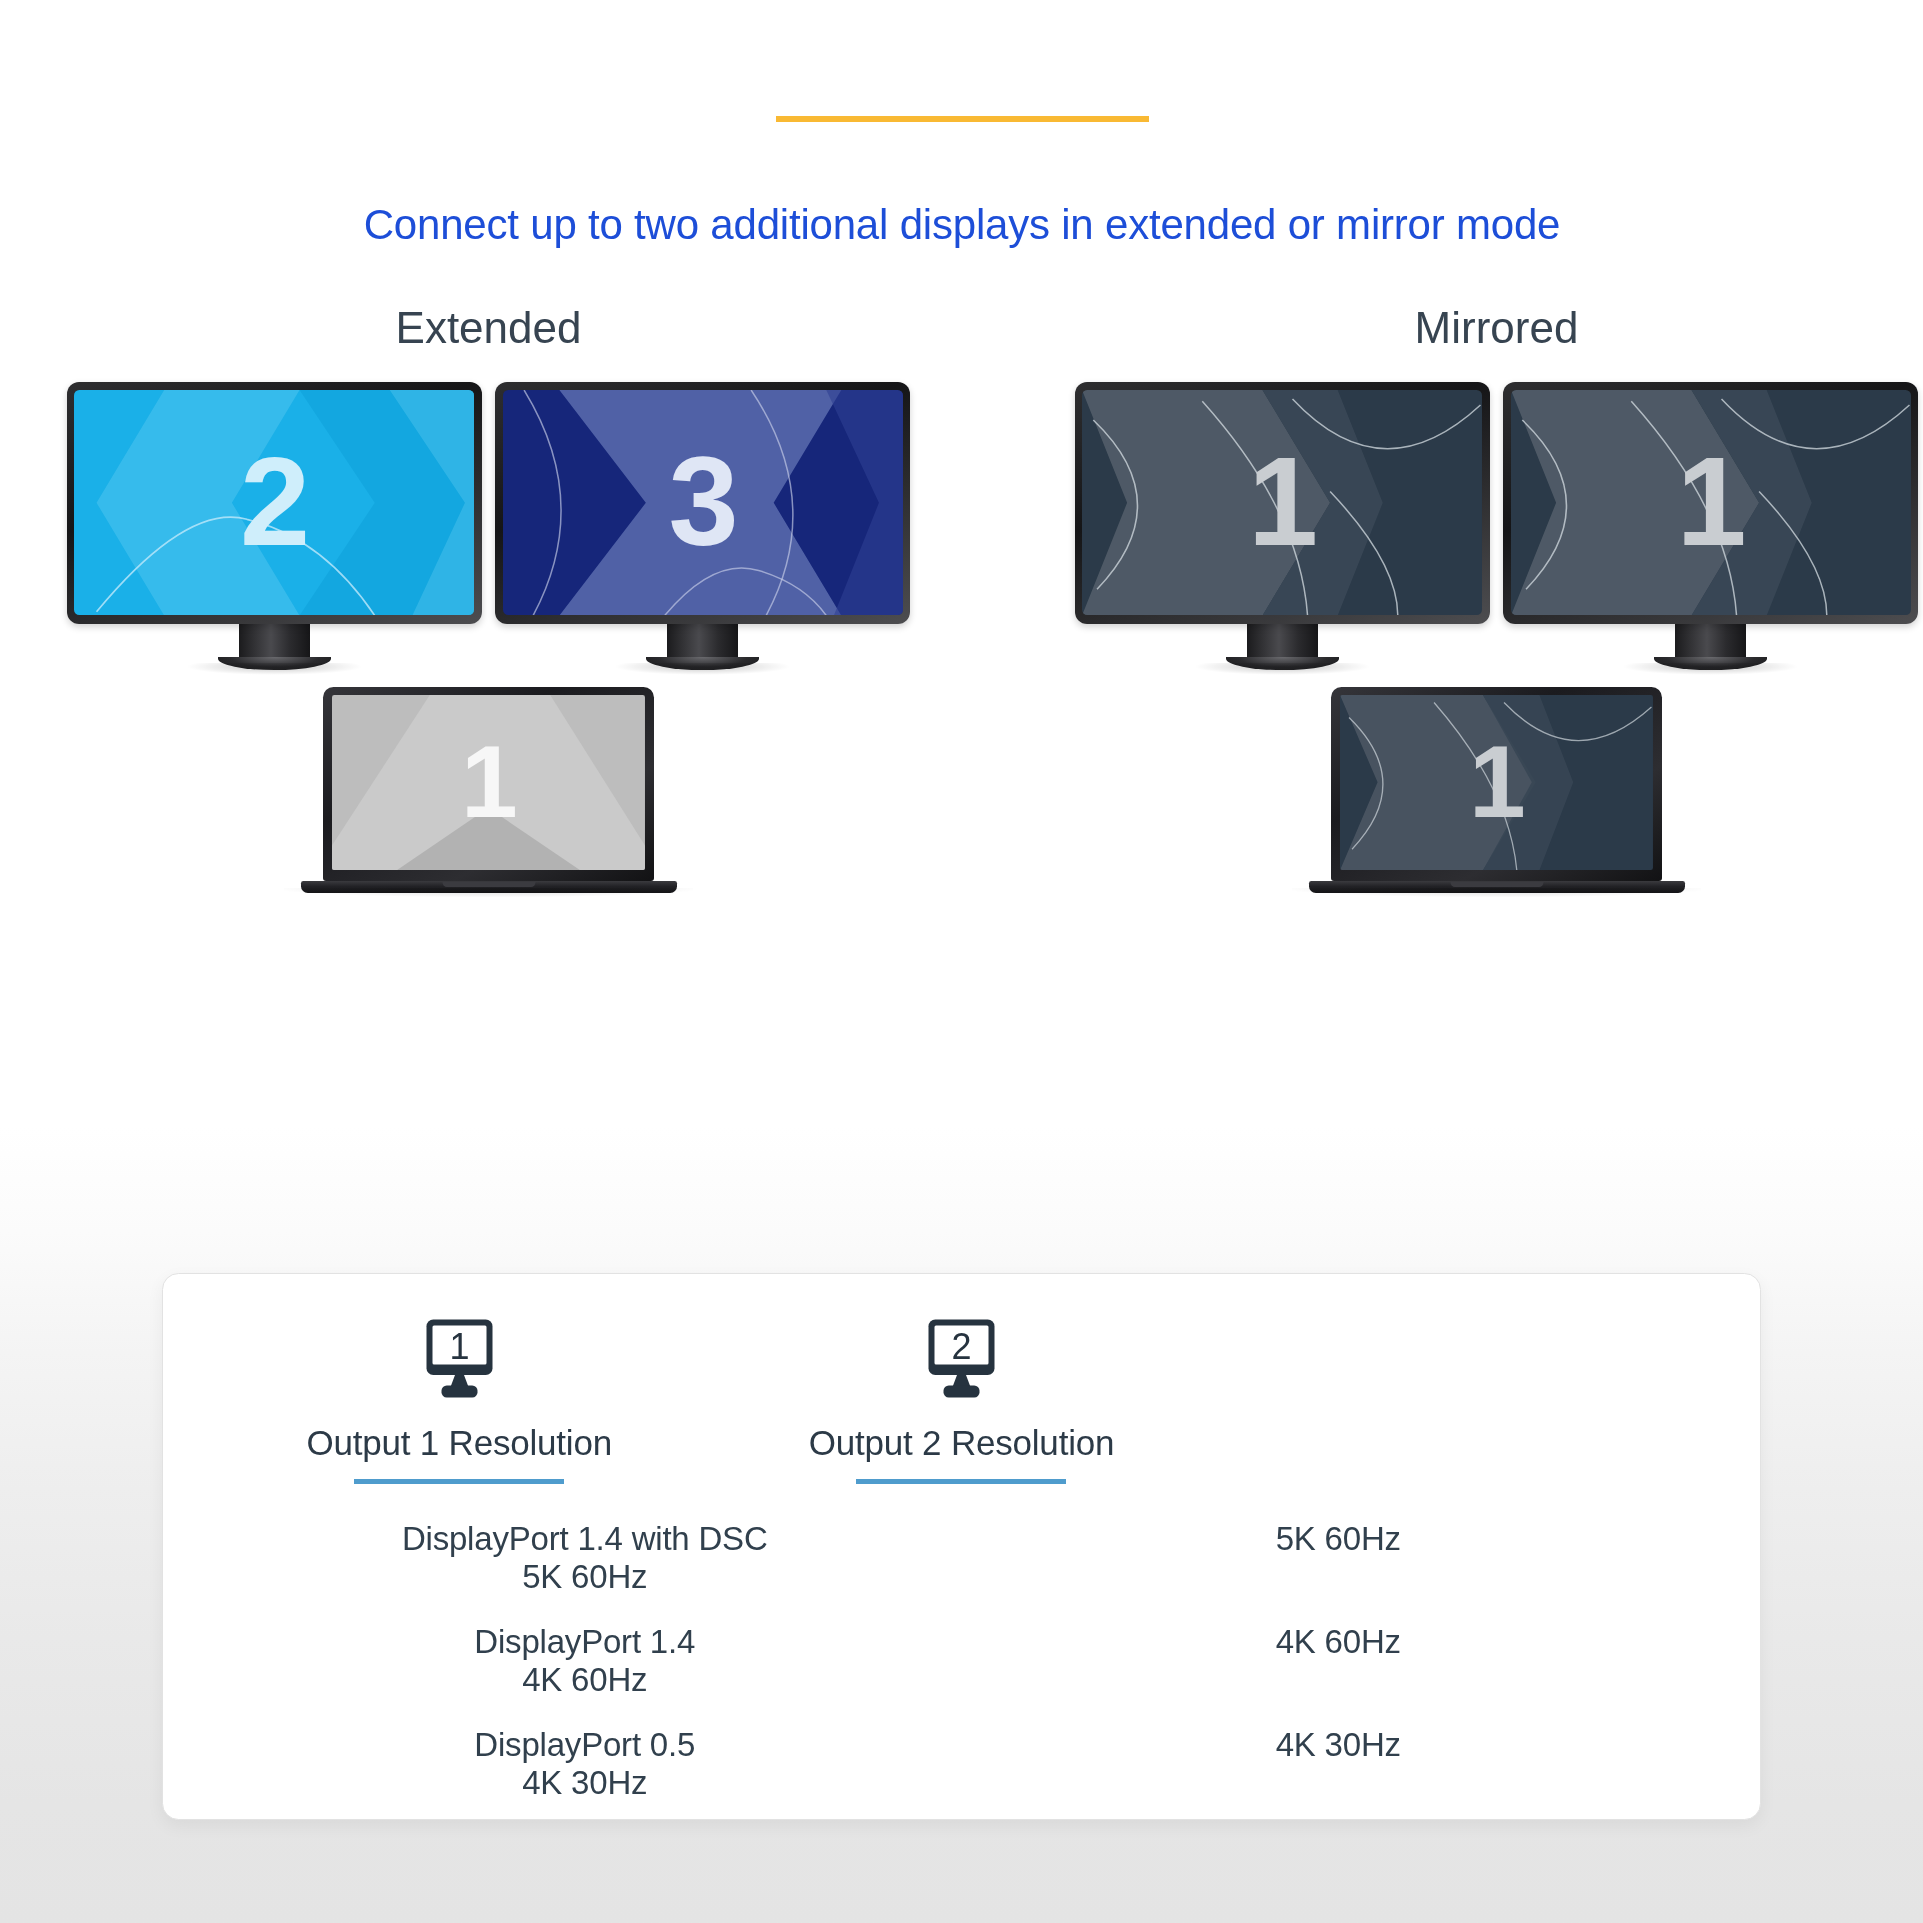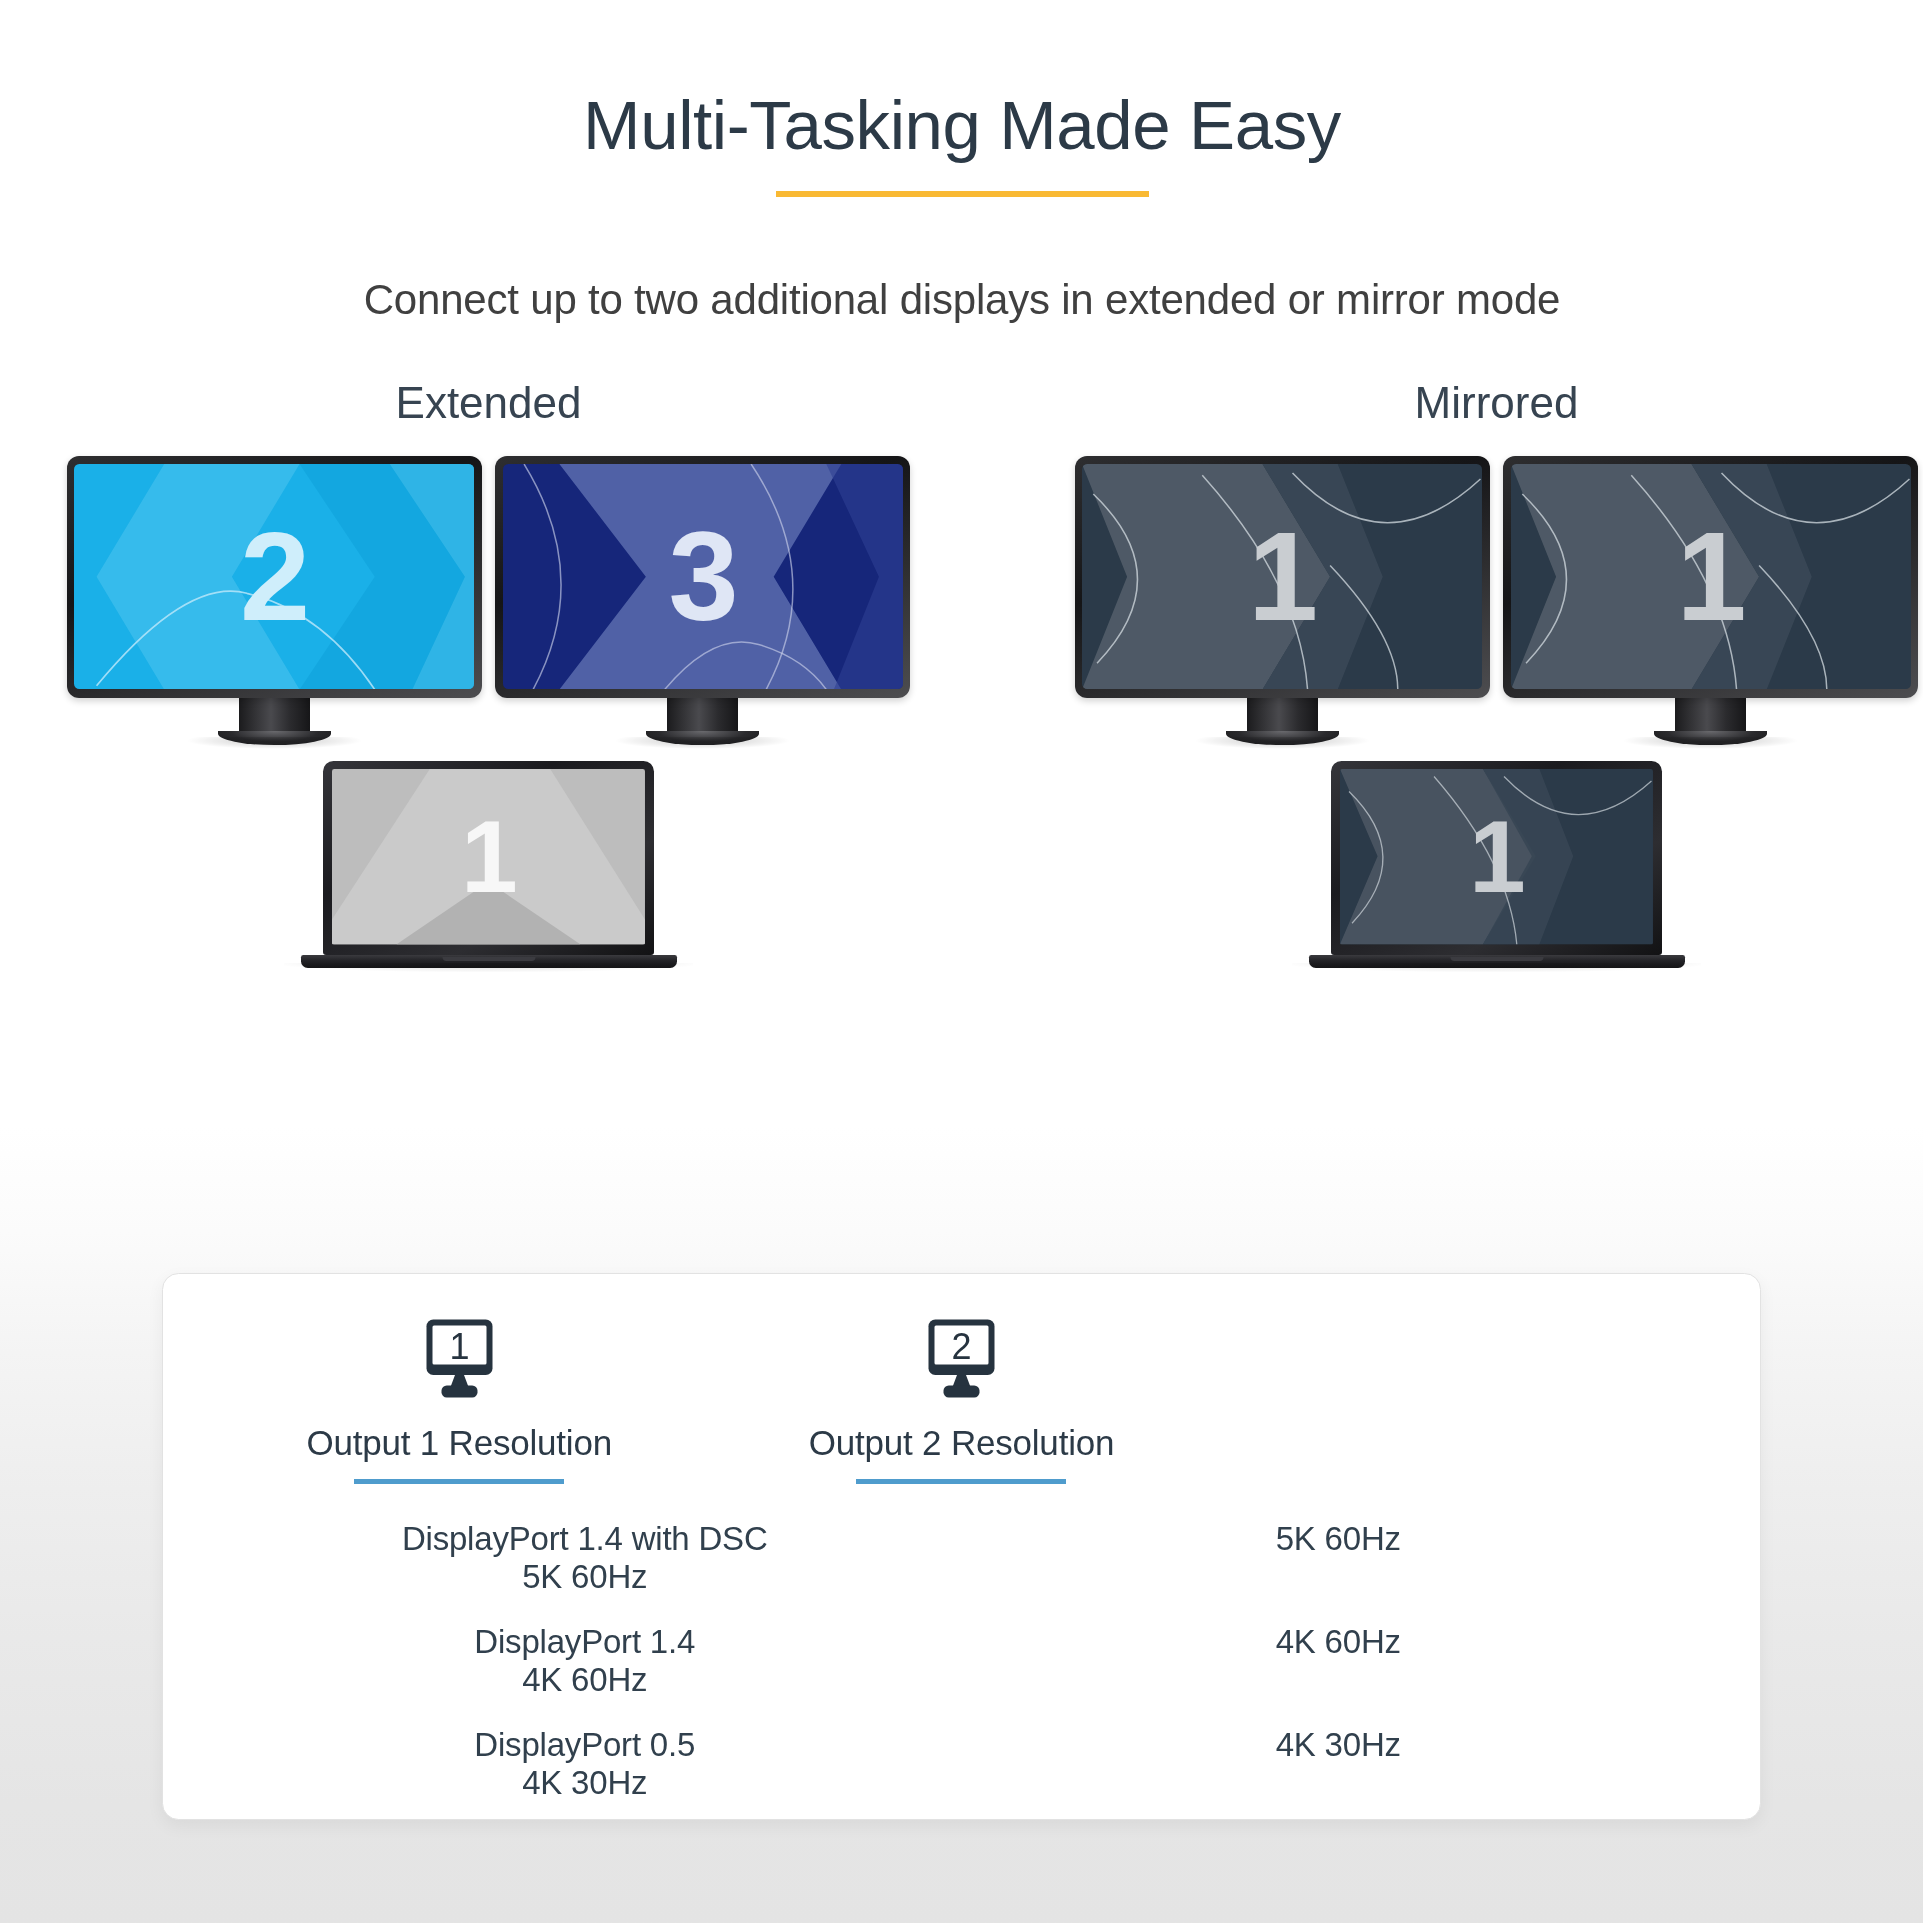--- a/index.html
+++ b/index.html
@@ -35,21 +35,21 @@
   .title-rule {
     width: 373px;
     height: 6px;
     background: #f9b933;
     margin: 27px auto 0 auto;
   }
   .page-subtitle {
     margin-top: 79px;
     font-size: 42px;
     font-weight: 300;
-    color: #404040;
+    color: #1d4ed8;
     letter-spacing: -0.2px;
   }
 
   
   .diagram {
     position: relative;
     width: 1924px;
     height: 601px;
     margin-top: 54px;
   }
@@ -229,21 +229,20 @@
     letter-spacing: -0.2px;
   }
 
   
   .icon-dark { fill: #26333f; }
 </style>
 </head>
 <body>
 
 <div class="header">
-  <h1 class="page-title">Multi-Tasking Made Easy</h1>
   <div class="title-rule"></div>
   <h2 class="page-subtitle">Connect up to two additional displays in extended or mirror mode</h2>
 </div>
 
 <div class="diagram">
 
   <div class="mode-group extended">
     <div class="mode-label">Extended</div>
 
     <div class="monitor-row">

